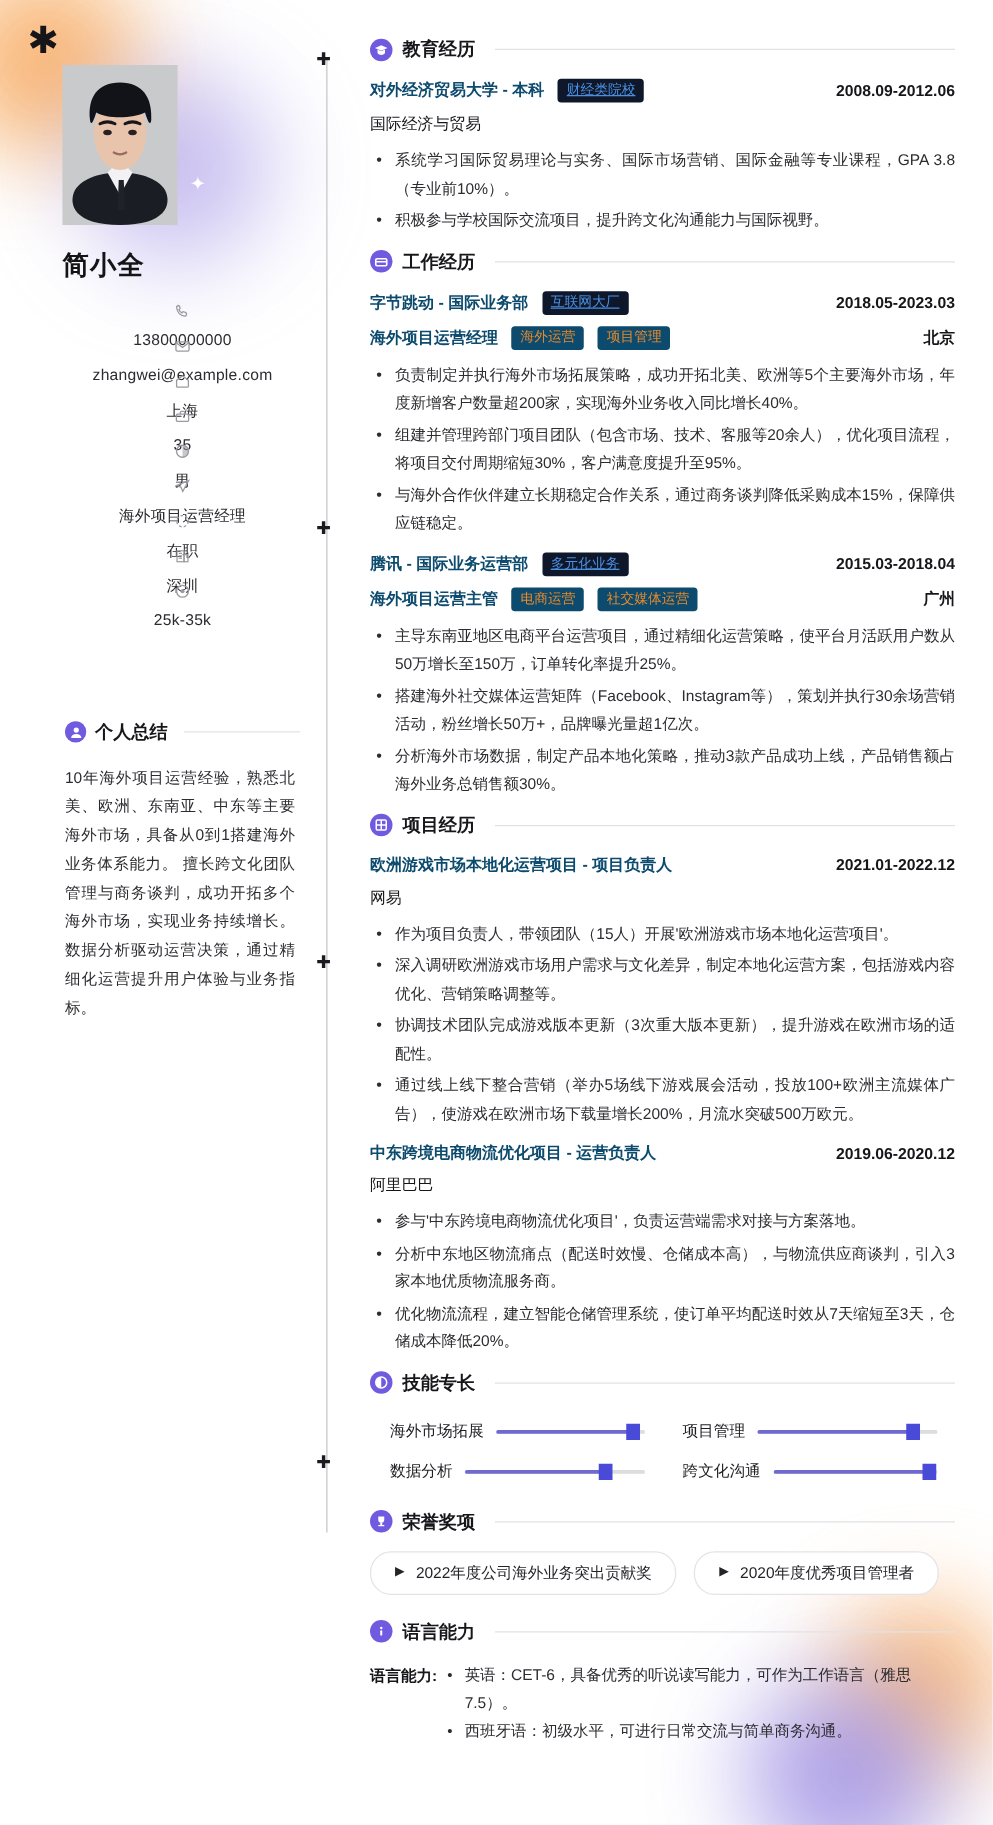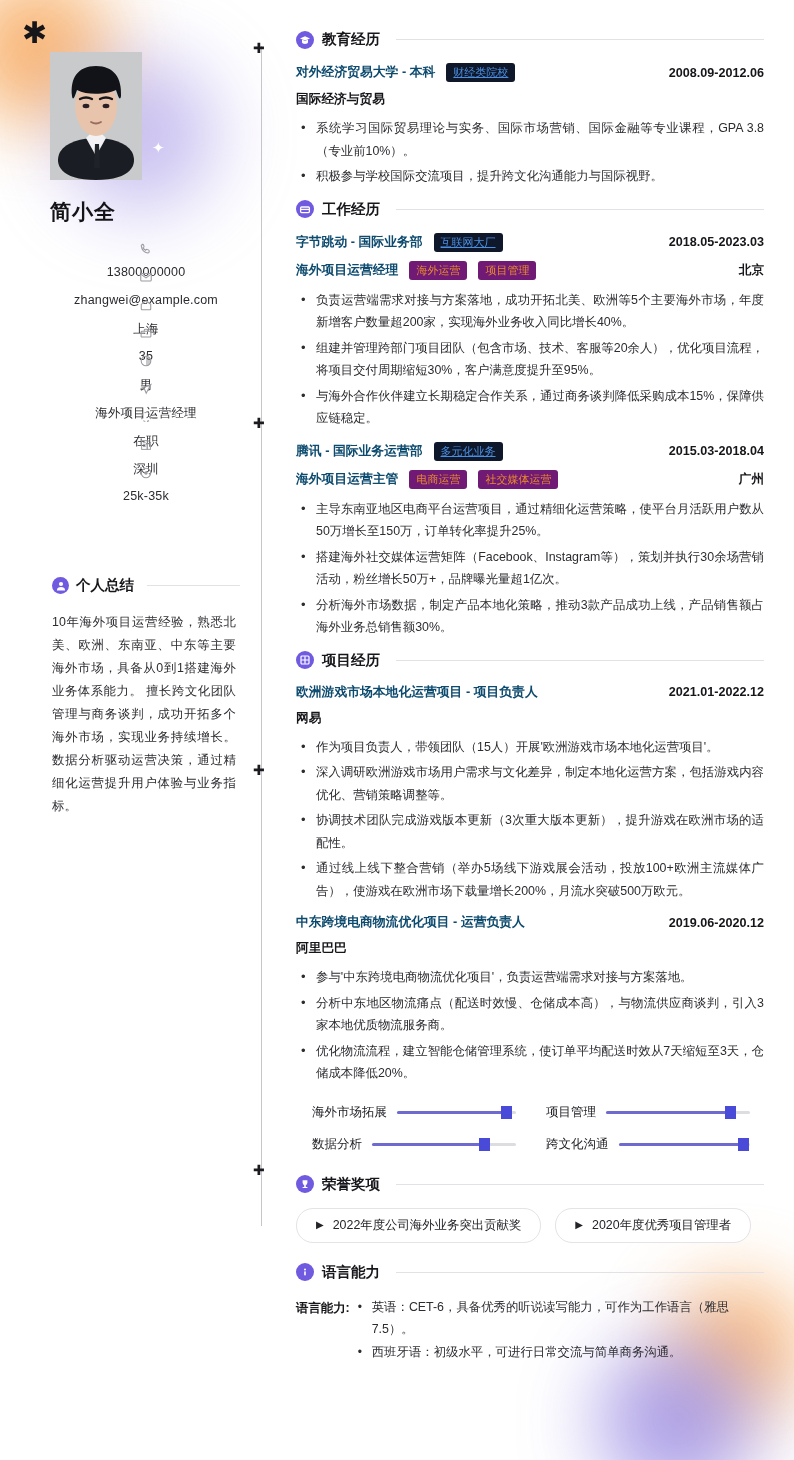--- a/index.html
+++ b/index.html
@@ -61,25 +61,25 @@
   .sechead .ic { width:18px; height:18px; flex:0 0 18px; border-radius:50%; background:#6f5ae0; position:relative; }
   .sechead .ic svg { position:absolute; left:3px; top:3px; width:12px; height:12px; }
   .sechead .tt { font-size:14.5px; font-weight:bold; color:#17171b; white-space:nowrap; }
   .sechead .rule { flex:1; height:1px; background:#e2e2e6; margin-left:8px; }
 
   .entry { margin-bottom:4px; }
   .erow { display:flex; align-items:center; margin-bottom:9px; }
   .etitle { font-size:12.8px; font-weight:bold; color:#0c4a6e; white-space:nowrap; }
   .edate { margin-left:auto; font-size:12.6px; font-weight:bold; color:#16161a; white-space:nowrap; }
   .eplace { margin-left:auto; font-size:12.6px; font-weight:bold; color:#16161a; white-space:nowrap; }
-  .esub { font-size:12.7px; font-weight:bold; color:#16161a; margin-bottom:9px; }
+  .esub { font-size:12.7px; font-weight:normal; color:#16161a; margin-bottom:9px; }
 
   .tag { font-size:11px; padding:2px 7px; border-radius:3px; margin-left:11px; white-space:nowrap; line-height:15px; }
   .tag.blue { background:#0f172a; color:#4a8fe0;text-decoration:underline; }
-  .tag.orange { background:#701a75; color:#e98a2b; }
+  .tag.orange { background:#0c4a6e; color:#e98a2b; }
 
   ul.bullets { list-style:none; margin:0 0 12px 0; }
   ul.bullets li { position:relative; padding-left:20px; font-size:12.4px; line-height:22.5px;
     color:#2c2c31; margin-bottom:3px; text-align:justify; }
   ul.bullets li:before { content:"•"; position:absolute; left:5px; top:0; color:#2c2c31; font-size:13px; }
 
   
   .skillgrid { display:flex; flex-wrap:wrap; margin-top:2px; }
   .skill { width:50%; display:flex; align-items:center; height:32px; padding-right:14px; }
   .skill .sname { font-size:12.5px; color:#1d1d22; white-space:nowrap; margin-right:10px;margin-left:16px; }
@@ -289,21 +289,21 @@
           <span class="tag blue">互联网大厂</span>
           <span class="edate">2018.05-2023.03</span>
         </div>
         <div class="erow">
           <span class="etitle">海外项目运营经理</span>
           <span class="tag orange">海外运营</span>
           <span class="tag orange">项目管理</span>
           <span class="eplace">北京</span>
         </div>
         <ul class="bullets">
-          <li>负责运营端需求对接与方案落地，成功开拓北美、欧洲等5个主要海外市场，年度新增客户数量超200家，实现海外业务收入同比增长40%。</li>
+          <li>负责制定并执行海外市场拓展策略，成功开拓北美、欧洲等5个主要海外市场，年度新增客户数量超200家，实现海外业务收入同比增长40%。</li>
           <li>组建并管理跨部门项目团队（包含市场、技术、客服等20余人），优化项目流程，将项目交付周期缩短30%，客户满意度提升至95%。</li>
           <li>与海外合作伙伴建立长期稳定合作关系，通过商务谈判降低采购成本15%，保障供应链稳定。</li>
         </ul>
       </div>
 
       <div class="entry">
         <div class="erow">
           <span class="etitle">腾讯 - 国际业务运营部</span>
           <span class="tag blue">多元化业务</span>
           <span class="edate">2015.03-2018.04</span>
@@ -356,20 +356,30 @@
         <div class="esub">阿里巴巴</div>
         <ul class="bullets">
           <li>参与'中东跨境电商物流优化项目'，负责运营端需求对接与方案落地。</li>
           <li>分析中东地区物流痛点（配送时效慢、仓储成本高），与物流供应商谈判，引入3家本地优质物流服务商。</li>
           <li>优化物流流程，建立智能仓储管理系统，使订单平均配送时效从7天缩短至3天，仓储成本降低20%。</li>
         </ul>
       </div>
     </div>
 
     <div class="sec" style="margin-top:12px;">
+      <div class="sechead">
+        <span class="ic">
+          <svg viewBox="0 0 12 12">
+              <circle cx="6" cy="6" r="4.4" fill="none" stroke="#ffffff" stroke-width="1.2"></circle>
+              <path d="M6 1.6A4.4 4.4 0 0 0 6 10.4z" fill="#ffffff"></path>
+            </svg>
+        </span>
+        <span class="tt">技能专长</span>
+        <span class="rule"></span>
+      </div>
 
       <div class="skillgrid">
         <div class="skill">
           <span class="sname">海外市场拓展</span>
           <span class="track">
             <span class="fill" style="width: 92%;"></span>
             <span class="knob" style="left: 92%;"></span>
           </span>
         </div>
         <div class="skill">

